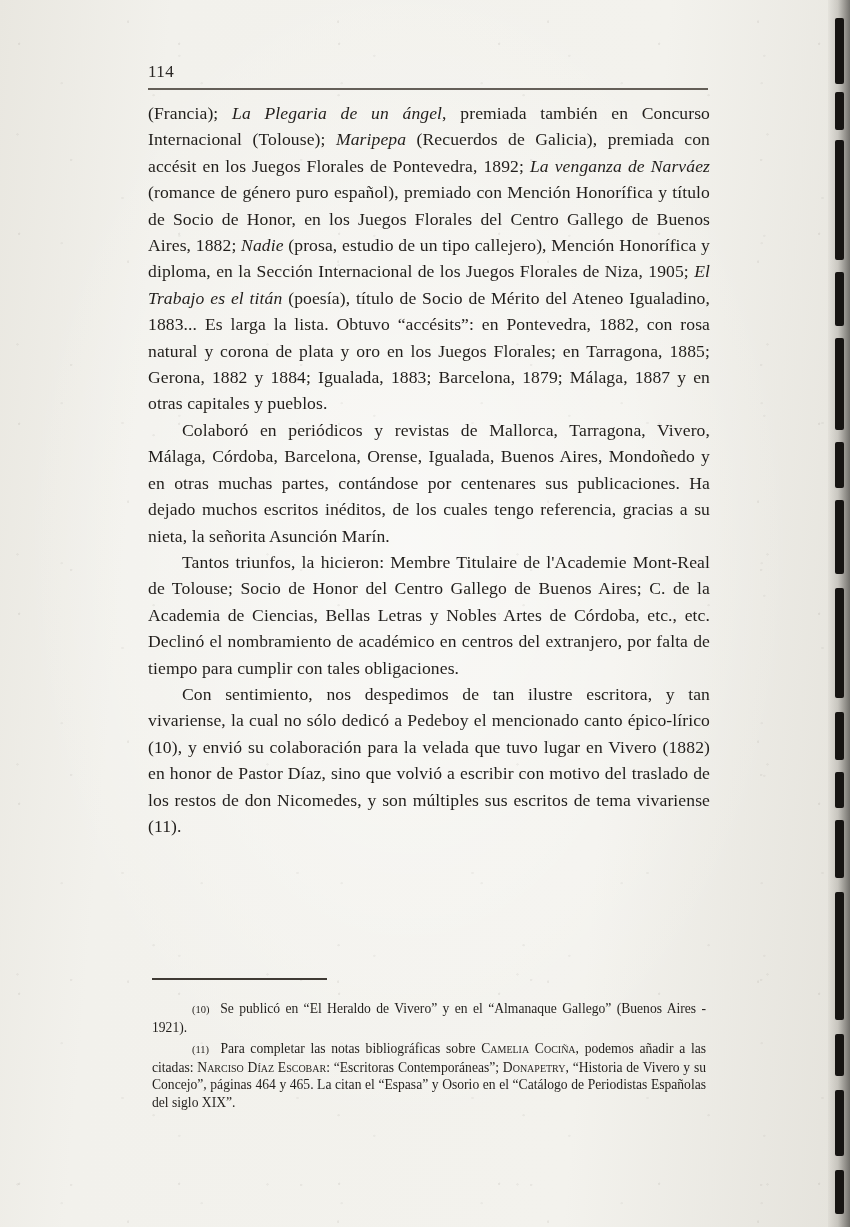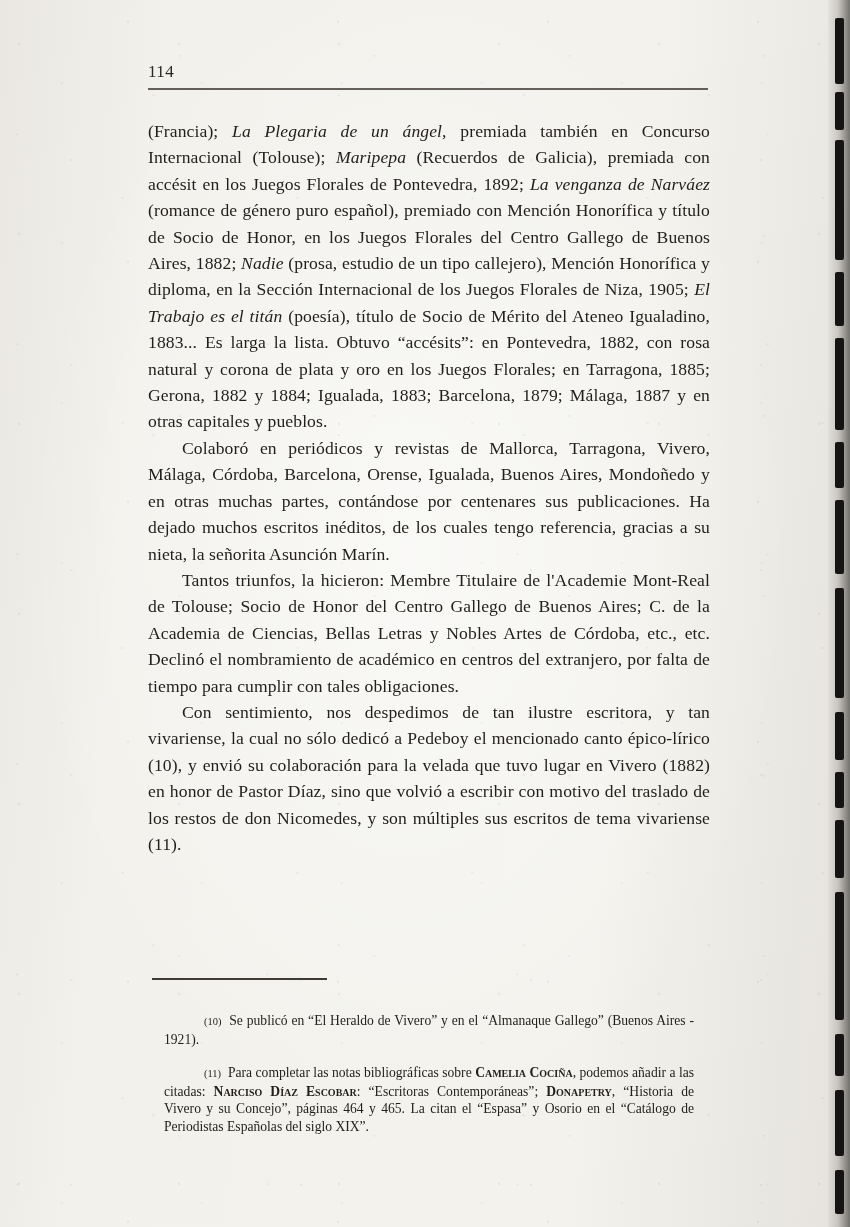--- a/index.html
+++ b/index.html
@@ -96,54 +96,54 @@
     left: 148px;
     top: 88px;
     width: 560px;
     height: 2px;
     background: #4a443d;
     opacity: .85;
   }
   .body-text {
     position: absolute;
     left: 148px;
-    top: 118px;
+    top: 100px;
     width: 562px;
     font-size: 17.6px;
     line-height: 26.4px;
     text-align: justify;
     color: #211e1b;
     letter-spacing: .1px;
   }
   .body-text p {
     margin: 0;
     text-indent: 34px;
   }
   .body-text p.noindent { text-indent: 0; }
   .body-text i { font-style: italic; }
-  .sc { font-variant: small-caps; font-weight: bold; }
+  .sc { font-variant: small-caps; }
   .fn-rule {
     position: absolute;
     left: 152px;
     top: 978px;
     width: 175px;
     height: 1.6px;
     background: #3f3a34;
   }
   .footnotes {
     position: absolute;
     left: 148px;
     top: 996px;
     width: 562px;
     font-size: 13.6px;
     line-height: 17.6px;
     text-align: justify;
     color: #211e1b;
   }
-  .footnotes p { margin: 16px; text-indent: 40px; }
+  .footnotes p { margin: 4px; text-indent: 40px; }
   .footnotes .num {
     font-size: 10.5px;
     vertical-align: baseline;
   }
   .blur {
     filter: blur(.18px);
   }
 </style>
 </head>
 <body>

